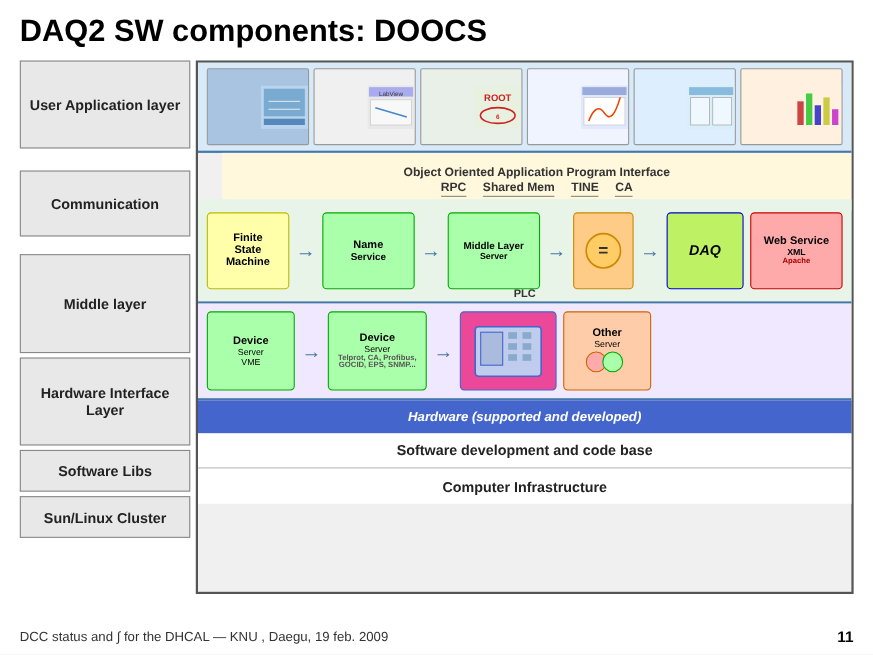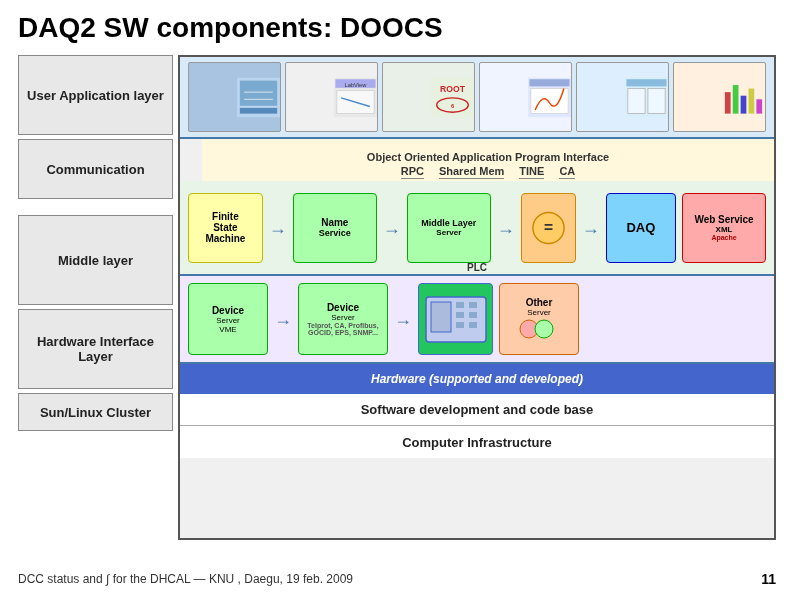--- a/index.html
+++ b/index.html
@@ -44,21 +44,21 @@
       justify-content: center;
       text-align: center;
       font-size: 13px;
       font-weight: bold;
       color: #222;
       padding: 6px 8px;
     }
 
     .label-user-app {
       height: 80px;
-      margin-bottom: 4px;
+      margin-bottom: 20px;
     }
     .label-communication {
       height: 60px;
       margin-bottom: 16px;
     }
     .label-middle {
       height: 90px;
       margin-bottom: 4px;
     }
     .label-hardware {
@@ -233,25 +233,26 @@
       flex-direction: column;
       font-size: 10px;
     }
     .box-name-svc {
       background: #aaffaa;
       border: 1.5px solid #00aa00;
       width: 90px;
       flex-direction: column;
     }
     .box-daq {
-      background: #7dd3fc;
+      background: #bef264;
       border: 1.5px solid #0000cc;
       width: 75px;
       flex-direction: column;
       font-size: 12px;
+      font-style: italic;
     }
     .box-web {
       background: #ffaaaa;
       border: 1.5px solid #cc0000;
       width: 90px;
       flex-direction: column;
     }
     .box-mls {
       background: #aaffaa;
       border: 1.5px solid #00aa00;
@@ -290,23 +291,23 @@
       background: #aaffaa;
       border: 1.5px solid #00aa00;
       width: 80px;
     }
     .box-device-tango {
       background: #aaffaa;
       border: 1.5px solid #00aa00;
       width: 90px;
     }
     .box-plc-img {
-      background: #22c55e;
+      background: #ec4899;
       border: 1.5px solid #4466cc;
-      width: 75px;
+      width: 88px;
     }
     .box-other-server {
       background: #ffccaa;
       border: 1.5px solid #cc6600;
       width: 80px;
     }
 
     .hw-supported-text {
       color: #fff;
       font-size: 12px;
@@ -373,20 +374,21 @@
 
 <div class="page-title">DAQ2 SW components: DOOCS</div>
 
 <div class="main-content">
 
   <div class="left-labels">
     <div class="label-box label-user-app">User Application layer</div>
     <div class="label-box label-communication">Communication</div>
     <div class="label-box label-middle">Middle layer</div>
     <div class="label-box label-hardware">Hardware Interface Layer</div>
+    <div class="label-box label-software">Software Libs</div>
     <div class="label-box label-sunlinux">Sun/Linux Cluster</div>
   </div>
 
   <div class="diagram-area">
 
     <div class="diag-layer layer-screenshots">
       <div class="screenshots-row">
         <div class="screenshot-box blue-bg">
           <svg width="60" height="55" viewBox="0 0 60 55">
             <rect x="0" y="0" width="60" height="55" fill="#b8d4ee"></rect>

